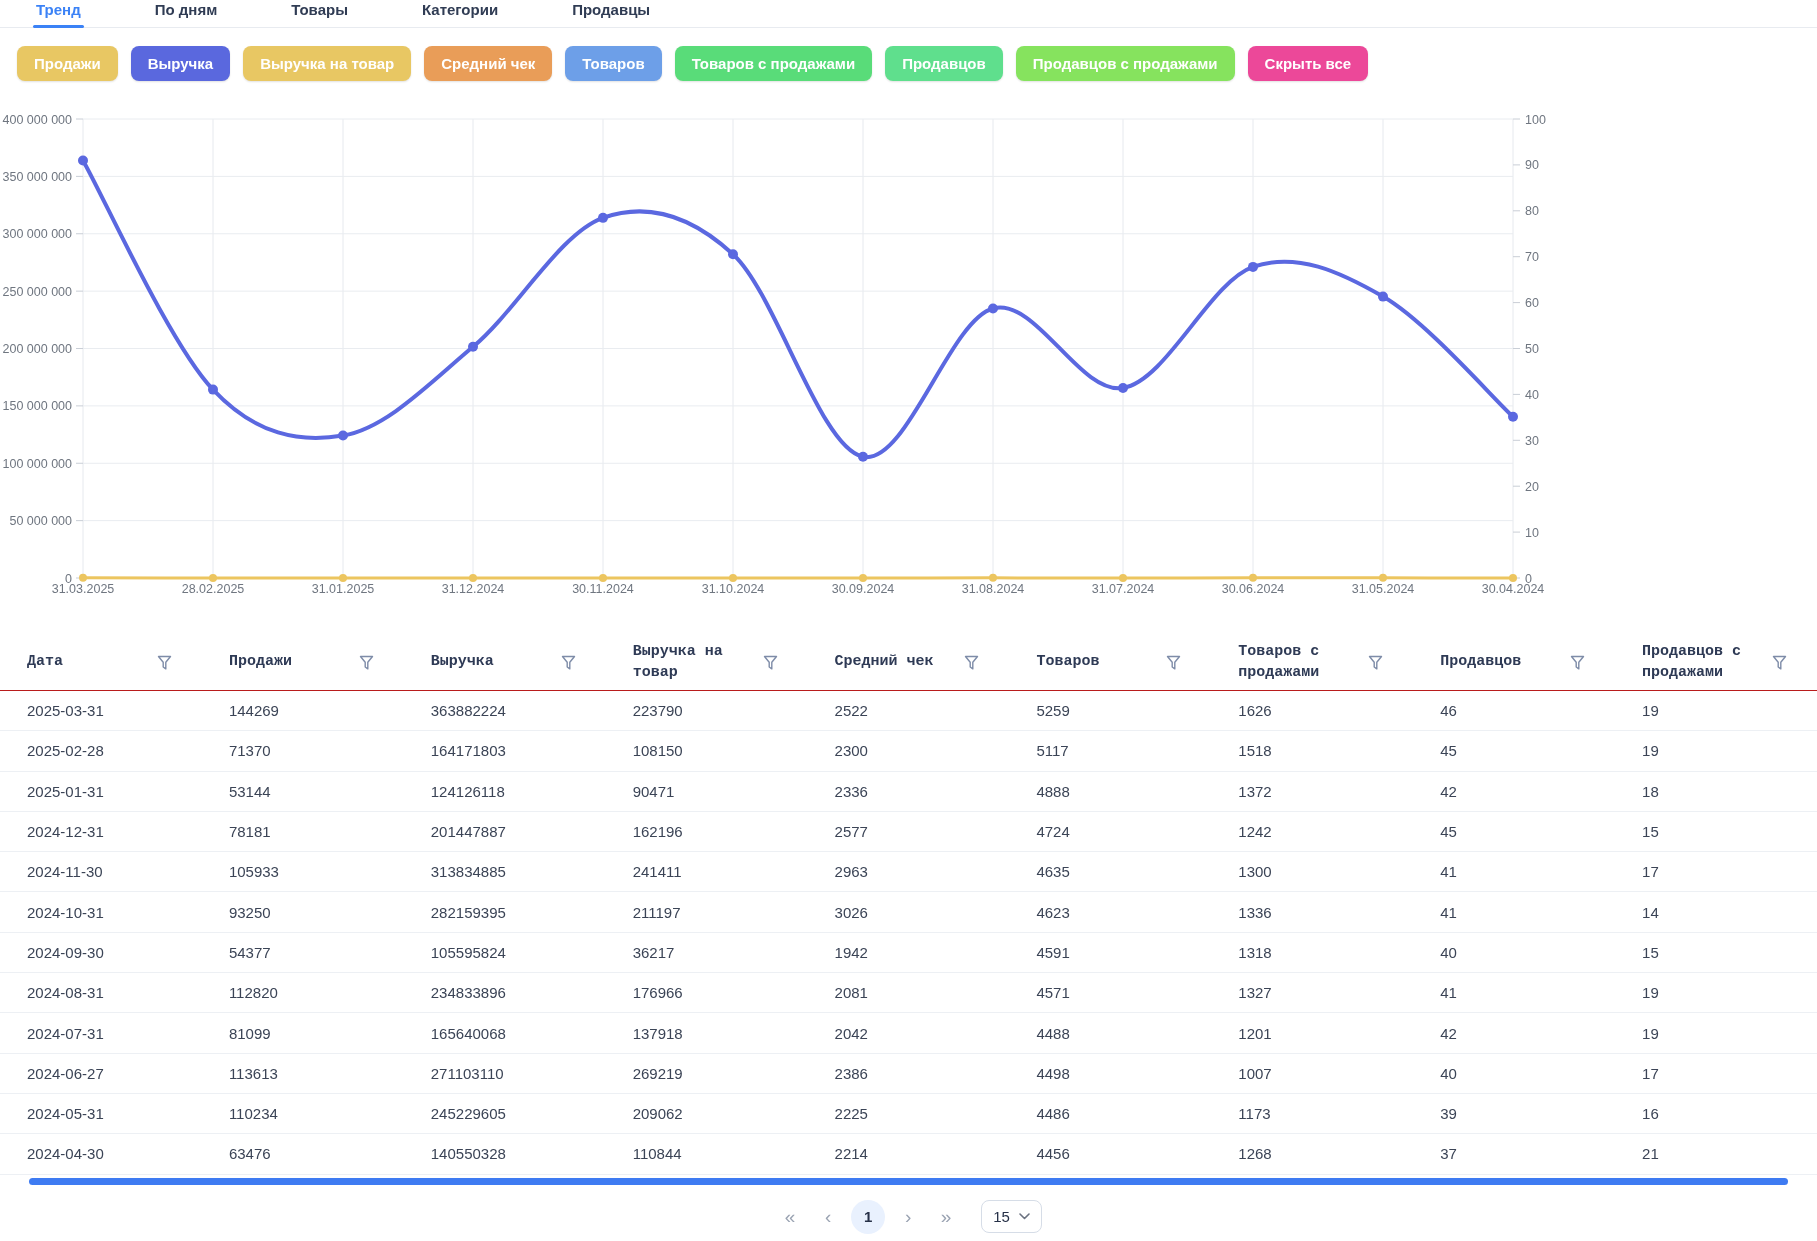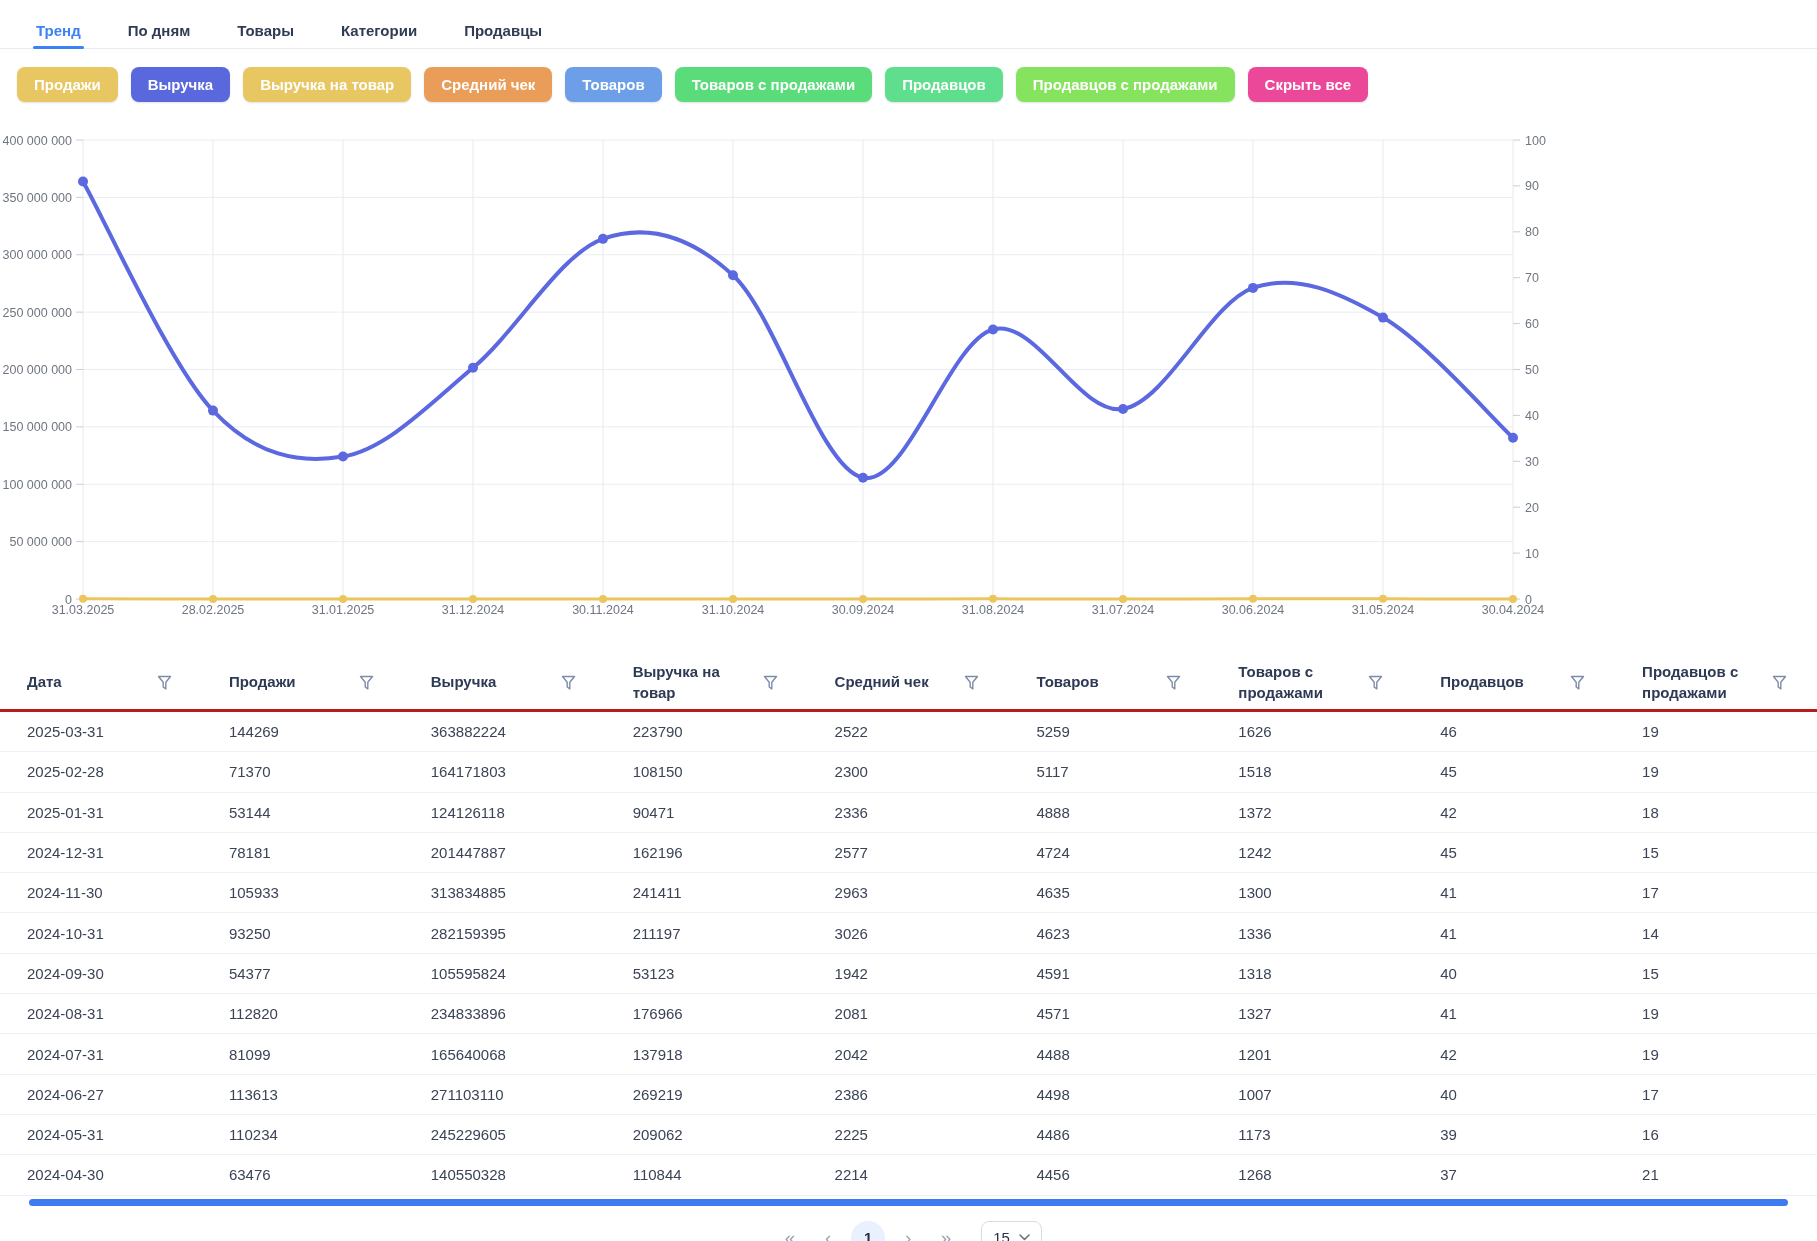--- a/index.html
+++ b/index.html
@@ -1,41 +1,41 @@
 <!DOCTYPE html>
 <html lang="ru"><head>
 <meta charset="utf-8">
 <style>
   * { box-sizing: border-box; margin: 0; padding: 0; }
   html,body { width: 1817px; height: 1241px; background: #ffffff;
     font-family: "Liberation Sans", sans-serif; overflow: hidden; }
 
   
-  .tabs { display: flex; align-items: flex-end; gap: 45px; padding: 0 12px 0 35px;
-    height: 49px; border-bottom: 1px solid #e8ebf0; }
+  .tabs { display: flex; align-items: flex-end; gap: 72px; padding: 0 12px 0 35px;
+    height: 28px; border-bottom: 1px solid #e8ebf0; }
   .tab { font-size: 15px; font-weight: 600; color: #303c54; padding: 6px 1px 9px;
     cursor: pointer; position: relative; white-space: nowrap; }
   .tab.active { color: #3b82f6; }
   .tab.active::after { content:""; position:absolute; left:-2px; right:-2px; bottom:-1px;
     height:3px; background:#3b82f6; border-radius:2px; }
 
   
   .btn-row { display:flex; gap:13px; padding: 18px 0 0 17px; }
   .series-btn { border:none; color:#fff; font-weight:700; font-size:15px;
     font-family:"Liberation Sans",sans-serif; padding: 9px 17px; border-radius:8px;
     cursor:pointer; white-space:nowrap; box-shadow: 0 1px 2px rgba(0,0,0,.12); }
 
   
   .chart-wrap { width:1817px; height:517px; margin-top:7px;text-decoration:underline; }
   .ax { font-size:12.5px; fill:#6f7680; font-family:"Liberation Sans",sans-serif; }
 
   
   .tbl { width: 1817px; margin-top: 30px; }
   .trow { display:grid; grid-template-columns: repeat(9, 1fr); align-items:center; }
-  .thead { min-height: 56px; border-bottom:3px solid #b91c1c; }
+  .thead { min-height: 56px; border-bottom:1px solid #b91c1c;font-family:Liberation Mono, monospace; }
   .th { display:flex; align-items:center; justify-content:space-between; gap:8px;
     padding: 6px 30px 6px 27px; font-size:15px; font-weight:700; color:#2e3a55;
     line-height:1.35; }
   .funnel { flex: 0 0 auto; cursor:pointer; }
   .tbody .trow { height: 40.3px; border-bottom:1px solid #edf0f4; }
   .td { padding: 0 30px 0 27px; font-size:15px; color:#3b4456; white-space:nowrap; }
 
   
   .hscroll { height:7px; background:#3e7bf2; border-radius:4px;
     margin: 3px 29px 0 29px; cursor:pointer; }
@@ -300,21 +300,21 @@
         <div class="td">3026</div>
         <div class="td">4623</div>
         <div class="td">1336</div>
         <div class="td">41</div>
         <div class="td">14</div>
       </div>
       <div class="trow">
         <div class="td">2024-09-30</div>
         <div class="td">54377</div>
         <div class="td">105595824</div>
-        <div class="td">53123</div>
+        <div class="td">36217</div>
         <div class="td">1942</div>
         <div class="td">4591</div>
         <div class="td">1318</div>
         <div class="td">40</div>
         <div class="td">15</div>
       </div>
       <div class="trow">
         <div class="td">2024-08-31</div>
         <div class="td">112820</div>
         <div class="td">234833896</div>

